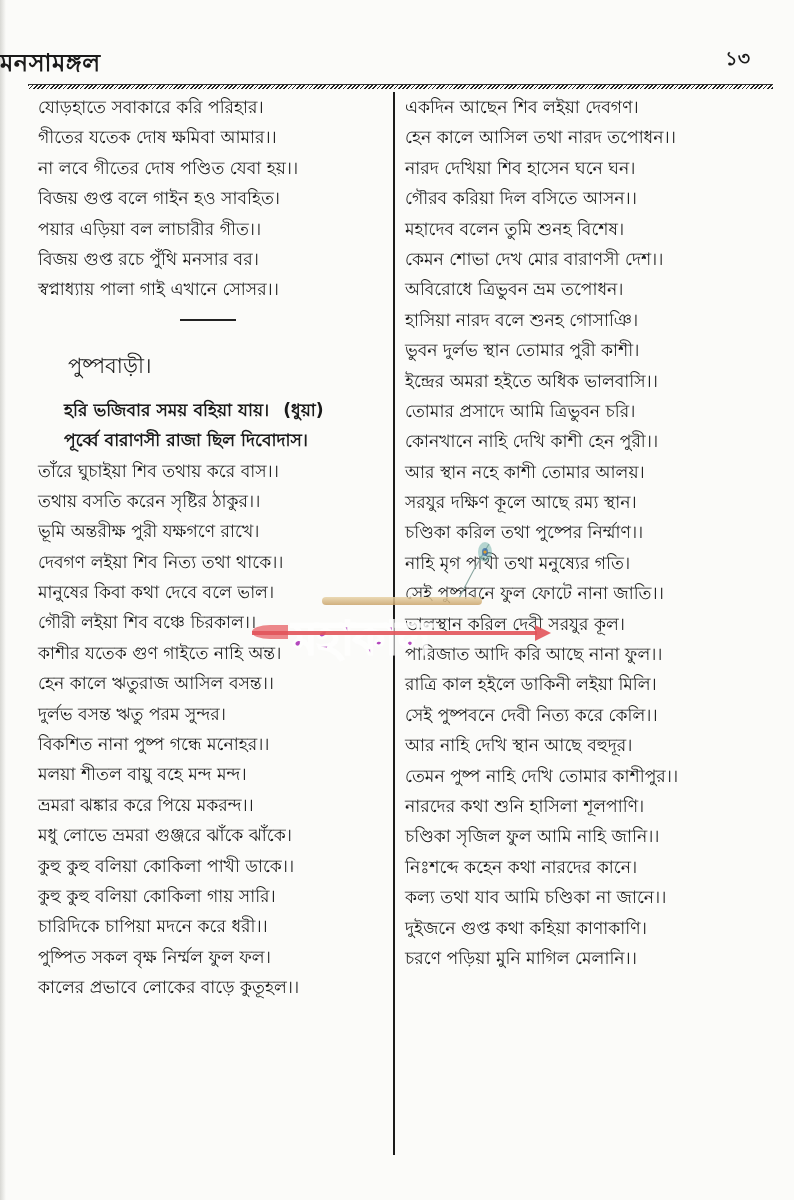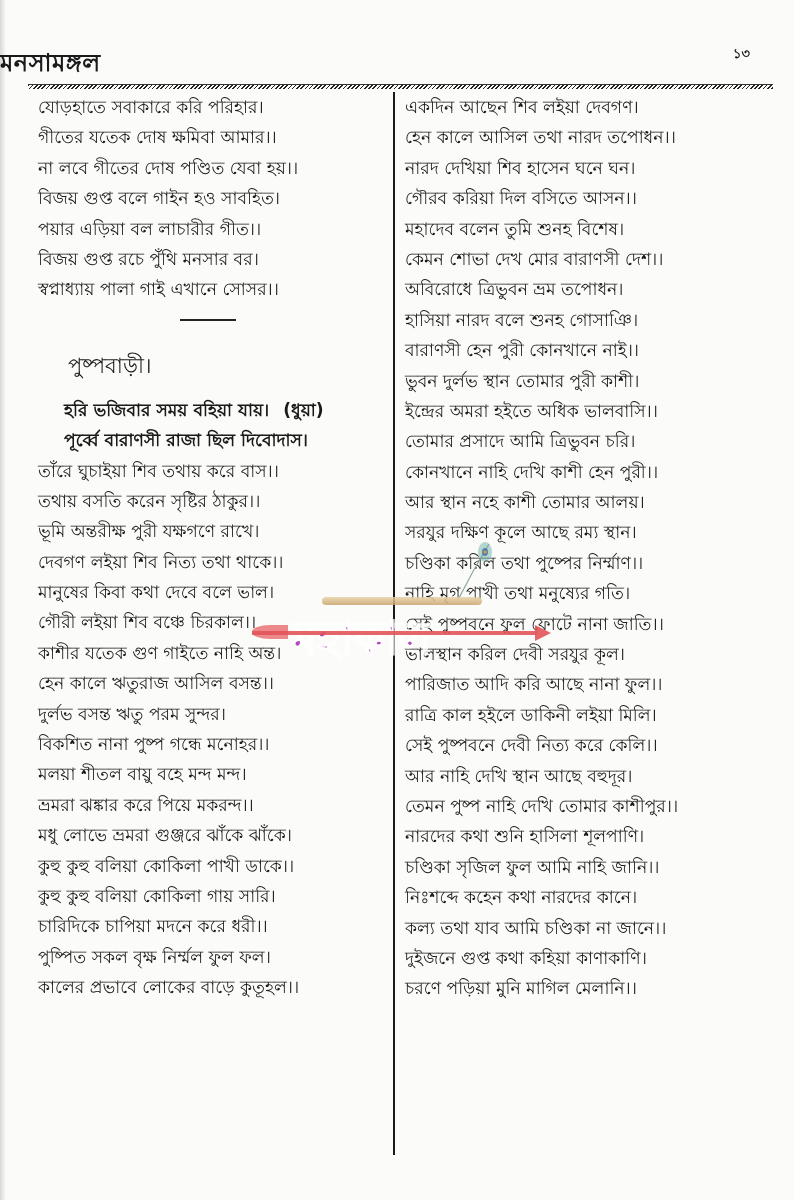--- a/index.html
+++ b/index.html
@@ -15,21 +15,21 @@
     background: linear-gradient(to right, #d8d8d4, #fbfbf9);
   }
   .header {
     position: absolute; top: 44px; left: 0; width: 794px; height: 36px;
   }
   .header-title {
     position: absolute; left: 0; width: 794px; top: 0;
     text-align: left; font-size: 24px; font-weight: bold; letter-spacing: 0.5px;
   }
   .page-number {
-    position: absolute; right: 44px; top: 0; font-size: 13px; font-weight: bold;
+    position: absolute; right: 44px; top: 0; font-size: 19px; font-weight: bold;
   }
   .header-rule {
     position: absolute; top: 84px; left: 28px; width: 745px; height: 4px;
     background-image: repeating-linear-gradient(135deg, #222 0 1.2px, transparent 1.2px 3px);
     border-top: 1px solid #333;
   }
   .col-divider {
     position: absolute; left: 393px; top: 92px; width: 2px; height: 1063px; background: #1a1a1a;
   }
   .column { position: absolute; top: 92px; }
@@ -132,21 +132,20 @@
 
 <div class="column col-right">
   <div class="line">একদিন আছেন শিব লইয়া দেবগণ।</div>
   <div class="line">হেন কালে আসিল তথা নারদ তপোধন।।</div>
   <div class="line">নারদ দেখিয়া শিব হাসেন ঘনে ঘন।</div>
   <div class="line">গৌরব করিয়া দিল বসিতে আসন।।</div>
   <div class="line">মহাদেব বলেন তুমি শুনহ বিশেষ।</div>
   <div class="line">কেমন শোভা দেখ মোর বারাণসী দেশ।।</div>
   <div class="line">অবিরোধে ত্রিভুবন ভ্রম তপোধন।</div>
   <div class="line">হাসিয়া নারদ বলে শুনহ গোসাঞি।</div>
-  <div class="line">বারাণসী হেন পুরী কোনখানে নাই।।</div>
   <div class="line">ভুবন দুর্লভ স্থান তোমার পুরী কাশী।</div>
   <div class="line">ইন্দ্রের অমরা হইতে অধিক ভালবাসি।।</div>
   <div class="line">তোমার প্রসাদে আমি ত্রিভুবন চরি।</div>
   <div class="line">কোনখানে নাহি দেখি কাশী হেন পুরী।।</div>
   <div class="line">আর স্থান নহে কাশী তোমার আলয়।</div>
   <div class="line">সরযুর দক্ষিণ কূলে আছে রম্য স্থান।</div>
   <div class="line">চণ্ডিকা করিল তথা পুষ্পের নির্ম্মাণ।।</div>
   <div class="line">নাহি মৃগ পাখী তথা মনুষ্যের গতি।</div>
   <div class="line">সেই পুষ্পবনে ফুল ফোটে নানা জাতি।।</div>
   <div class="line">ভালস্থান করিল দেবী সরযুর কূল।</div>

